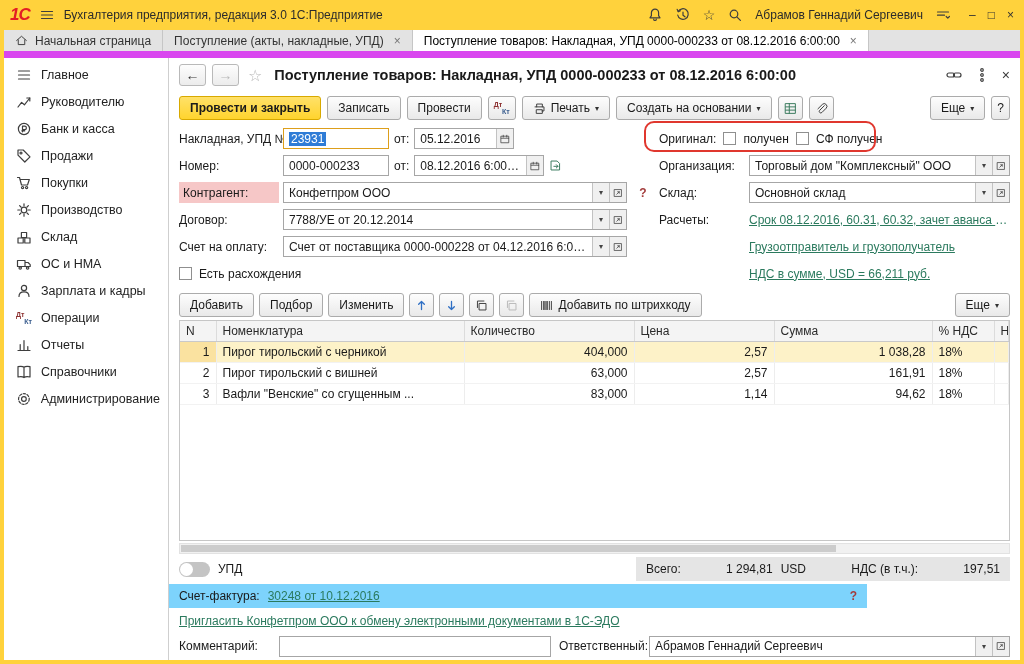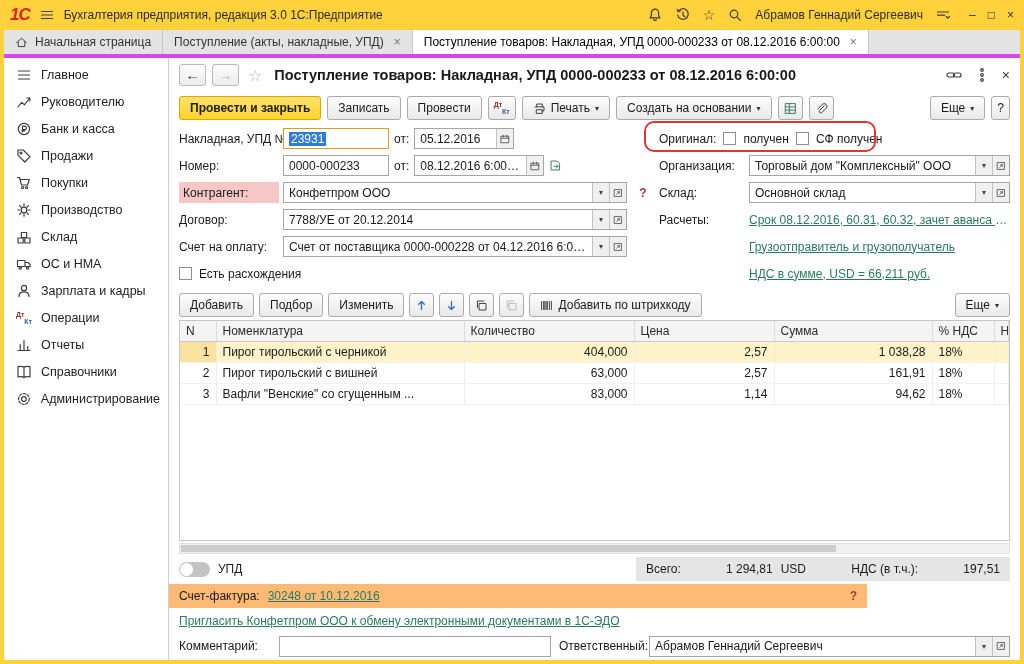--- a/index.html
+++ b/index.html
@@ -11,21 +11,21 @@
 .logo{color:#e31e24;font-weight:bold;font-style:italic;font-size:17px;letter-spacing:-1px}
 .tb-title{color:#2b2b2b;white-space:nowrap;overflow:hidden;text-overflow:ellipsis}
 .tb-right{margin-left:auto;display:flex;align-items:center;gap:12px}
 .tb-user{color:#2b2b2b;white-space:nowrap}
 .glyph{color:#3a3a3a;font-size:14px;line-height:1;cursor:pointer}
 .winctl{display:flex;align-items:center;gap:12px;margin-left:6px}
 .winctl span{font-size:12px;color:#333;cursor:pointer}
 .ic{width:16px;height:16px;fill:none;stroke:#3e3e3e;stroke-width:1.2;stroke-linecap:round;stroke-linejoin:round;display:block}
 .ic13{width:13px;height:13px}.ic10{width:10px;height:10px}
 
-.tabbar{height:28px;background:#e3e3e3;display:flex;align-items:stretch;border-bottom:4px solid #d946ef}
+.tabbar{height:28px;background:#e3e3e3;display:flex;align-items:stretch;border-bottom:7px solid #d946ef}
 .tab{display:flex;align-items:center;gap:7px;padding:0 11px;border-right:1px solid #c6c6c6;color:#333;cursor:pointer;white-space:nowrap}
 .tab.active{background:#fff;color:#000}
 .tabx{color:#777;font-size:12px;margin-left:3px;cursor:pointer}
 
 .body{display:flex;background:#fff;height:602px}
 .sidebar{width:165px;border-right:1px solid #cfcfcf;padding-top:3px;background:#fff}
 .sbitem{display:flex;align-items:center;gap:9px;height:27px;padding:0 8px 0 12px;cursor:pointer;font-size:12.5px;color:#222;white-space:nowrap}
 .dtkt{display:flex;flex-direction:column;font-size:7px;line-height:7px;font-weight:bold;color:#8c3030;width:16px}
 .dtkt b:last-child{align-self:flex-end;color:#365a8c}
 .main{flex:1;display:flex;flex-direction:column;min-width:0;background:#fff}
@@ -72,21 +72,21 @@
 tr.sel td.ncell{background:#fae2a0}
 .tfiller{flex:1;background:#fff}
 .hscroll{height:11px;margin:2px 10px 2px;background:#f1f1f1;border:1px solid #e2e2e2;position:relative}
 .hthumb{position:absolute;left:1px;top:1px;bottom:1px;width:79%;background:#cccccc;cursor:pointer}
 
 .trow{height:26px;display:flex;align-items:center;padding:0 10px;gap:8px}
 .toggle{width:31px;height:15px;border-radius:8px;background:#c4c4c4;position:relative;cursor:pointer;flex:none}
 .knob{position:absolute;left:1px;top:1px;width:13px;height:13px;border-radius:50%;background:#fff}
 .totalsbox{margin-left:auto;width:374px;height:24px;background:#e5e5e5;display:flex;align-items:center;padding:0 10px;gap:8px}
 .invrow{height:24px;margin:2px 0;display:flex;align-items:center}
-.invband{width:698px;height:24px;background:#fdba74;display:flex;align-items:center;gap:8px;padding:0 10px;min-width:0}
+.invband{width:698px;height:24px;background:#7dd3fc;display:flex;align-items:center;gap:8px;padding:0 10px;min-width:0}
 .edorow{height:22px;display:flex;align-items:center;padding:0 10px}
 .comrow{height:28px;display:flex;align-items:center;padding:0 10px;gap:2px}
 .red-annot{position:absolute;left:644px;top:121px;width:232px;height:31px;border:2px solid #e0372e;border-radius:10px;pointer-events:none;z-index:40}
 .blue{stroke:#2f6fc4;stroke-width:1.6}
 .gray{stroke:#b9b9b9}
 </style>
 </head>
 <body>
 
 <div class="window">

